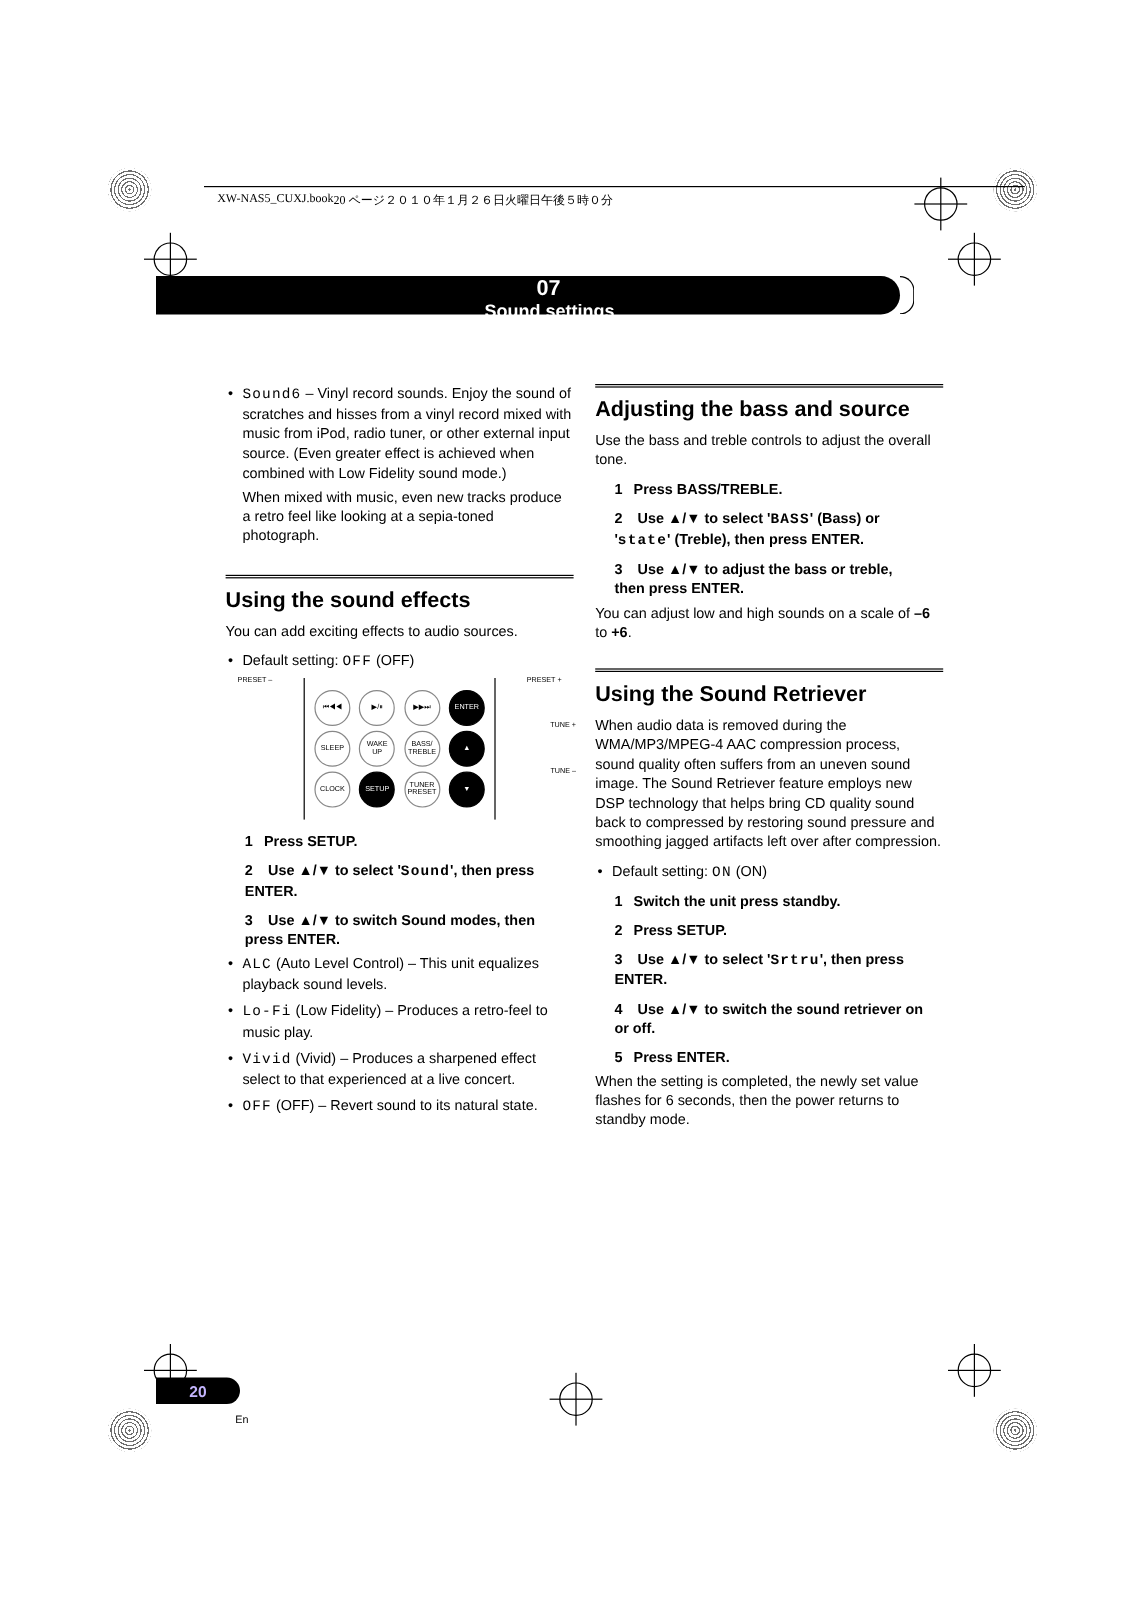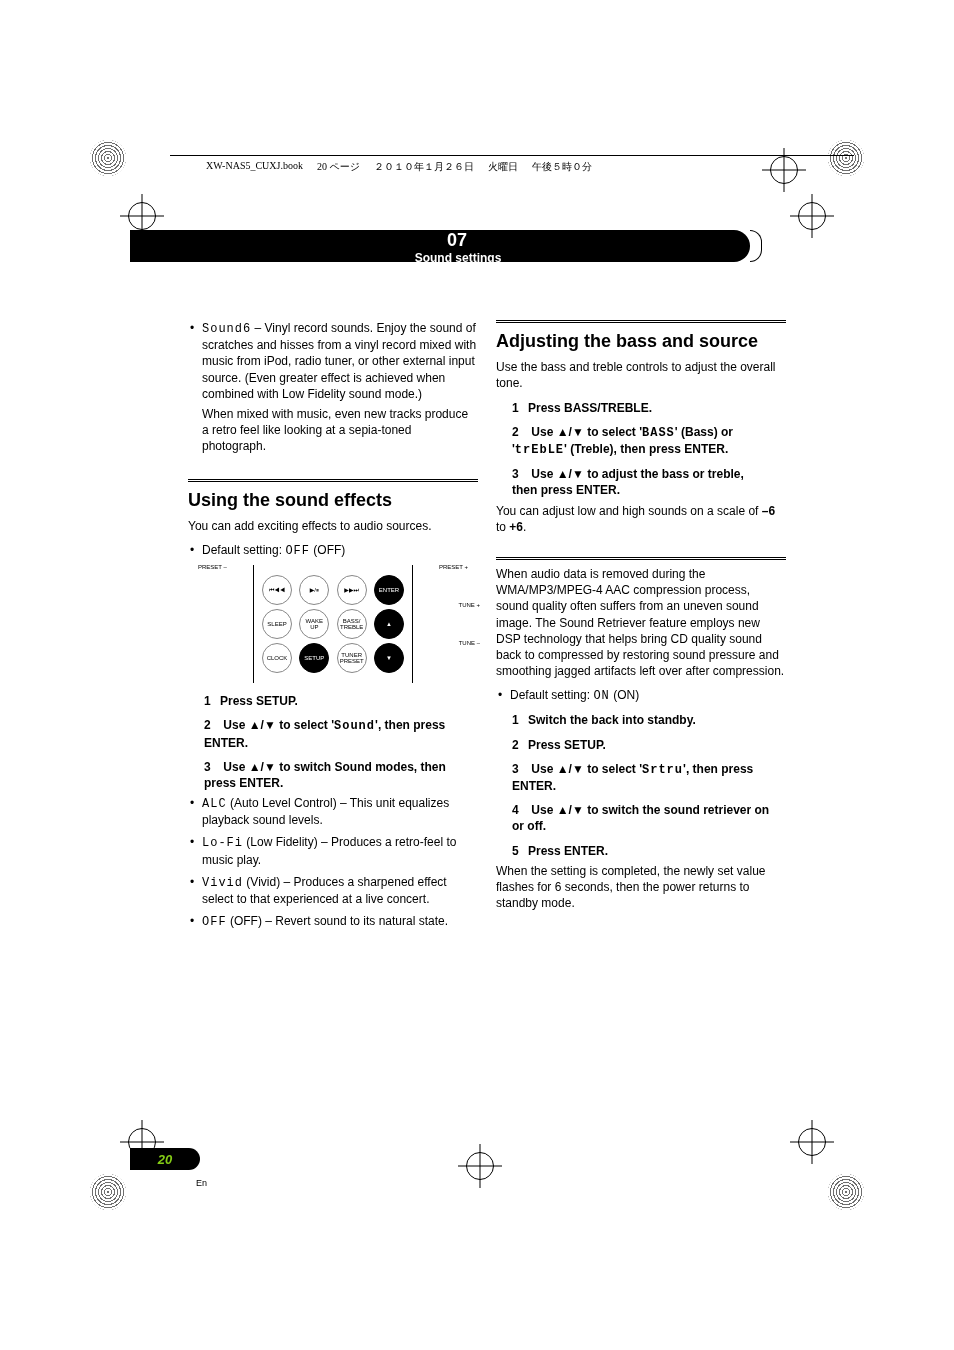--- a/index.html
+++ b/index.html
@@ -31,42 +31,42 @@
   .reg-cross .circ {
     position: absolute; inset: 8px; border: 1px solid #000; border-radius: 50%;
   }
   .header-line {
     position: absolute;
     left: 170px; right: 100px; top: 155px;
     border-top: 1px solid #000;
   }
   .header-row {
     position: absolute;
-    left: 206px; right: 110px; top: 160px;
+    left: 181px; right: 110px; top: 160px;
     font-size: 10px;
     color: #000;
     font-family: "MS Mincho","Hiragino Mincho ProN",serif;
-    display: flex; gap: 14px;
+    display: flex; 
   }
   .chapter-bar {
     position: absolute;
     left: 130px; top: 230px;
     width: 620px; height: 32px;
     background: #000;
     border-top-right-radius: 16px;
     border-bottom-right-radius: 16px;
     color: #fff;
     display: flex; align-items: center; flex-direction: column;
   }
   .chapter-bar .num {
     font-weight: bold; font-size: 18px;
     padding-left: 34px;
   }
   .chapter-bar .title {
-    font-weight: bold; font-size: 12px;
+    font-weight: bold; font-size: 15px;
     padding-left: 36px;
   }
   .bracket {
     position: absolute; left: 750px; top: 230px; width: 12px; height: 32px;
     border: 1px solid #000; border-left: none;
     border-top-right-radius: 16px; border-bottom-right-radius: 16px;
   }
 
   .col { position: absolute; width: 290px; font-size: 12px; line-height: 1.35; }
   .col.left  { left: 188px; top: 320px; }
@@ -99,24 +99,24 @@
   .rrow { display:flex; justify-content: space-between; align-items:center; margin:4px 0; }
   .rbtn {
     width:30px; height:30px; border:1px solid #888; border-radius:50%;
     display:flex; align-items:center; justify-content:center;
     font-size:6px; text-align:center; line-height:1.05;
   }
   .rbtn.dark { background:#000; color:#fff; border-color:#000; }
 
   .page-pill {
     position:absolute; left:130px; bottom:180px;
-    width:70px; height:22px; background:#000; color:#84cc16;
+    width:70px; height:22px; background:#000; color:#c4b5fd;
     border-top-right-radius:11px; border-bottom-right-radius:11px;
     display:flex; align-items:center; justify-content:center;
-    font-weight:bold; font-size:13px;font-style:italic;
+    font-weight:bold; font-size:13px;
   }
   .page-en {
     position:absolute; left:196px; bottom:162px;
     font-size:9px; color:#000;
   }
   .remote-wrap { position: relative; }
   .preset-minus { position:absolute; top:-2px; left:10px; font-size:6px; }
   .preset-plus  { position:absolute; top:-2px; right:10px; font-size:6px; }
   .tune-plus    { position:absolute; top:36px; right:-2px; font-size:6px; }
   .tune-minus   { position:absolute; top:74px; right:-2px; font-size:6px; }
@@ -229,40 +229,41 @@
   </ul>
 </div>
 
 <div class="col right">
   <div class="hrule"></div>
   <div class="h2">Adjusting the bass and source</div>
   <div class="p">Use the bass and treble controls to adjust the overall tone.</div>
 
   <div class="step"><span class="n">1</span><span>Press BASS/TREBLE.</span></div>
   <div class="step"><span class="n">2</span>
-    <span>Use </span><span class="arrow">▲/▼</span><span> to select '</span><span class="seg">BASS</span><span>' (Bass) or '</span><span class="seg">trEbLE</span><span>' (Treble), then press ENTER.</span>
+    <span>Use </span><span class="arrow">▲/▼</span><span> to select '</span><span class="seg">BASS</span><span>' (Bass) or '</span><span class="seg">state</span><span>' (Treble), then press ENTER.</span>
   </div>
   <div class="step"><span class="n">3</span>
     <span>Use </span><span class="arrow">▲/▼</span><span> to adjust the bass or treble, then press ENTER.</span>
   </div>
   <div class="p">
     <span>You can adjust low and high sounds on a scale of </span><b>–6</b><span> to </span><b>+6</b><span>.</span>
   </div>
 
   <div style="height:14px"></div>
   <div class="hrule"></div>
+  <div class="h2">Using the Sound Retriever</div>
   <div class="p">When audio data is removed during the WMA/MP3/MPEG-4 AAC compression process, sound quality often suffers from an uneven sound image. The Sound Retriever feature employs new DSP technology that helps bring CD quality sound back to compressed by restoring sound pressure and smoothing jagged artifacts left over after compression.</div>
   <ul class="b">
     <li>
       <span>Default setting: </span>
       <span class="seg">ON</span>
       <span> (ON)</span>
     </li>
   </ul>
-  <div class="step"><span class="n">1</span><span>Switch the back into standby.</span></div>
+  <div class="step"><span class="n">1</span><span>Switch the unit press standby.</span></div>
   <div class="step"><span class="n">2</span><span>Press SETUP.</span></div>
   <div class="step"><span class="n">3</span>
     <span>Use </span><span class="arrow">▲/▼</span><span> to select '</span><span class="seg">Srtru</span><span>', then press ENTER.</span>
   </div>
   <div class="step"><span class="n">4</span>
     <span>Use </span><span class="arrow">▲/▼</span><span> to switch the sound retriever on or off.</span>
   </div>
   <div class="step"><span class="n">5</span><span>Press ENTER.</span></div>
   <div class="p">When the setting is completed, the newly set value flashes for 6 seconds, then the power returns to standby mode.</div>
 </div>

